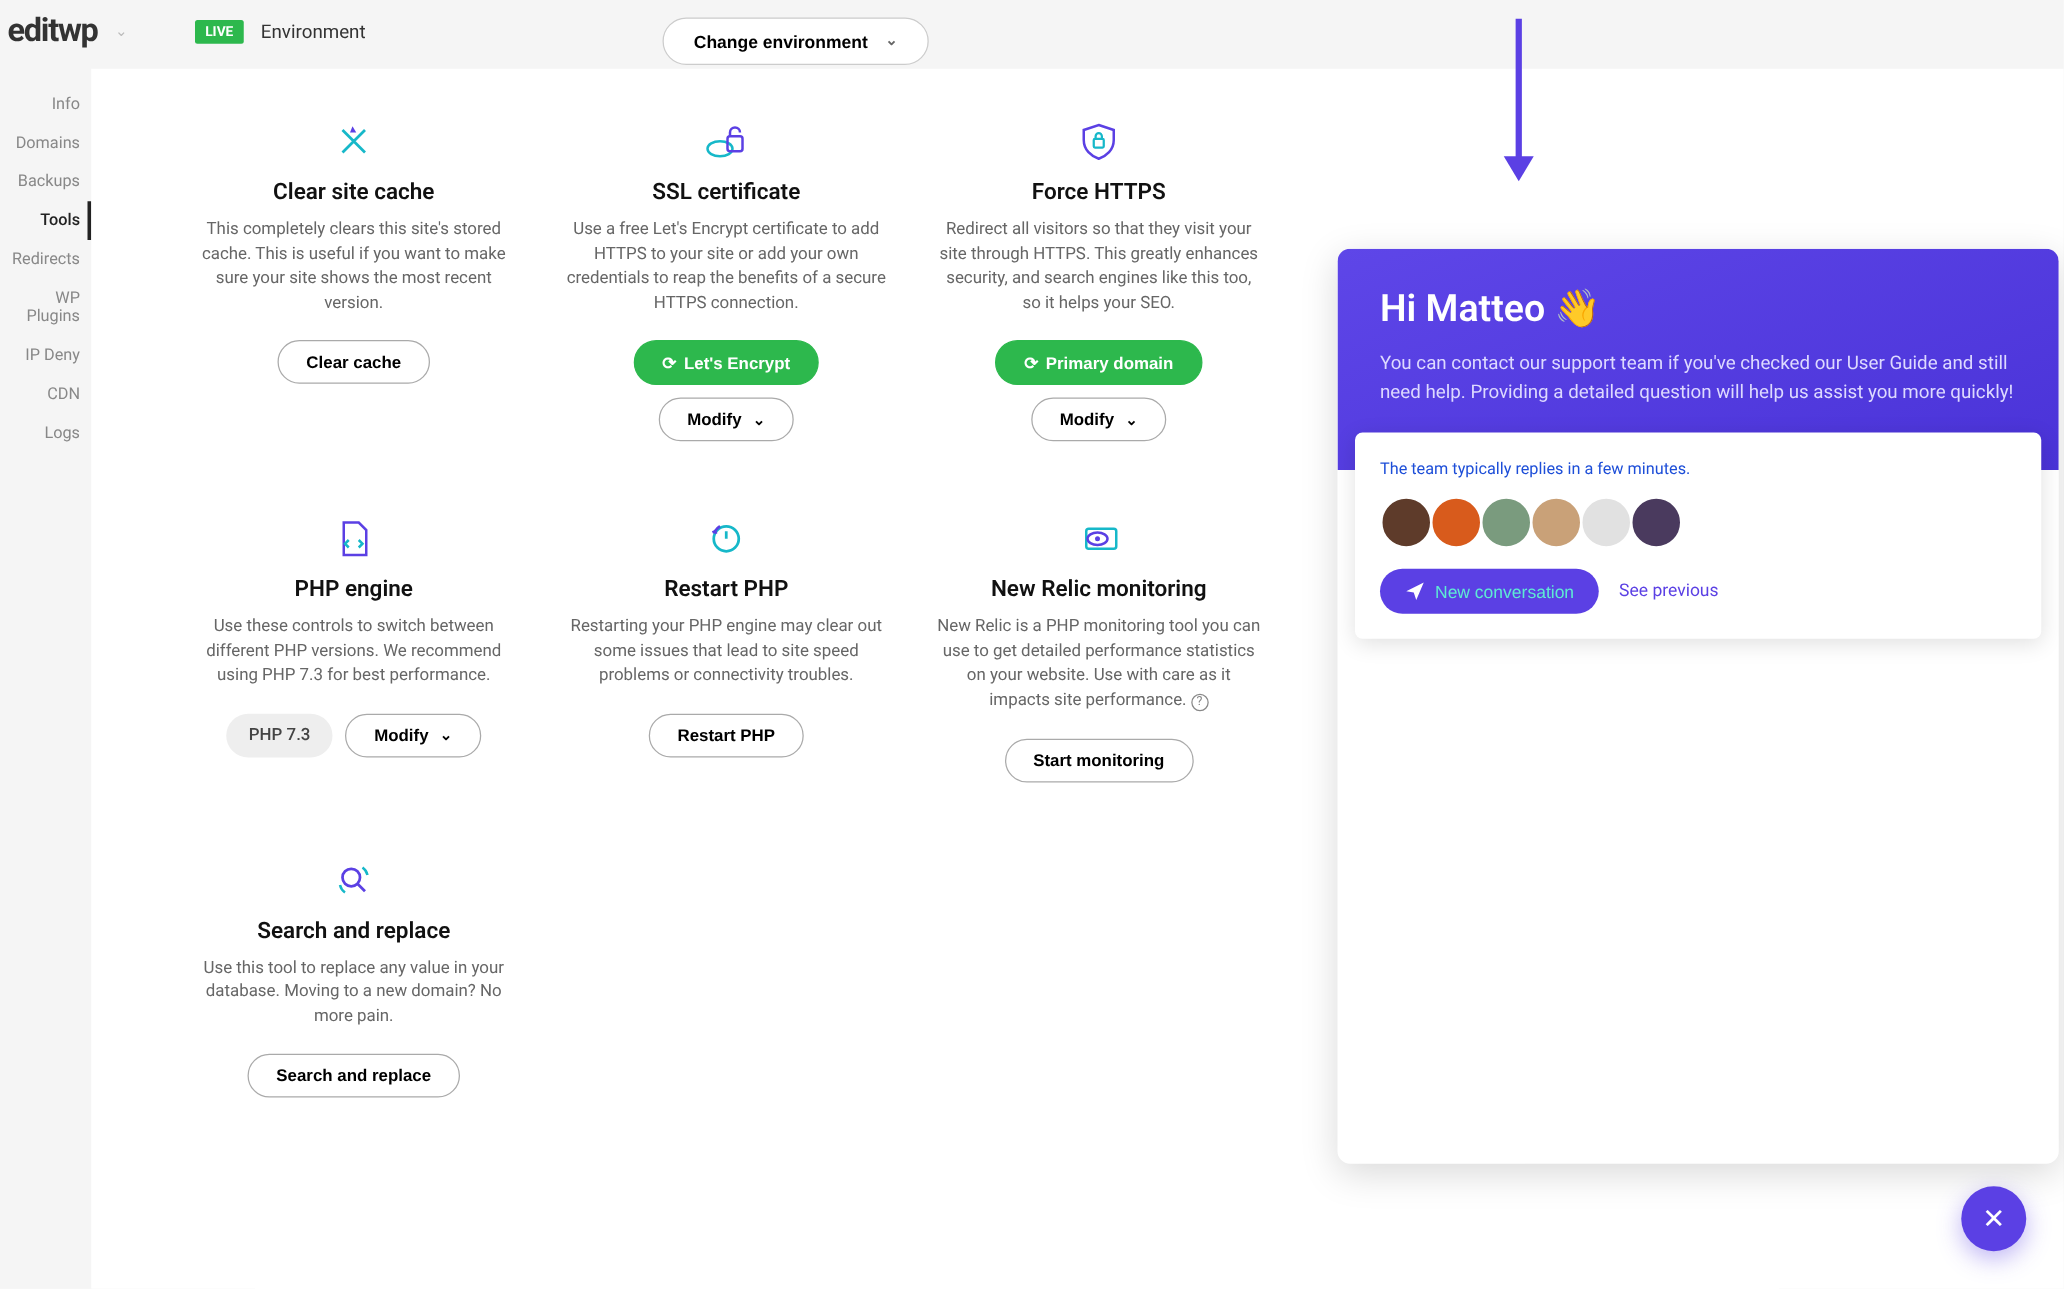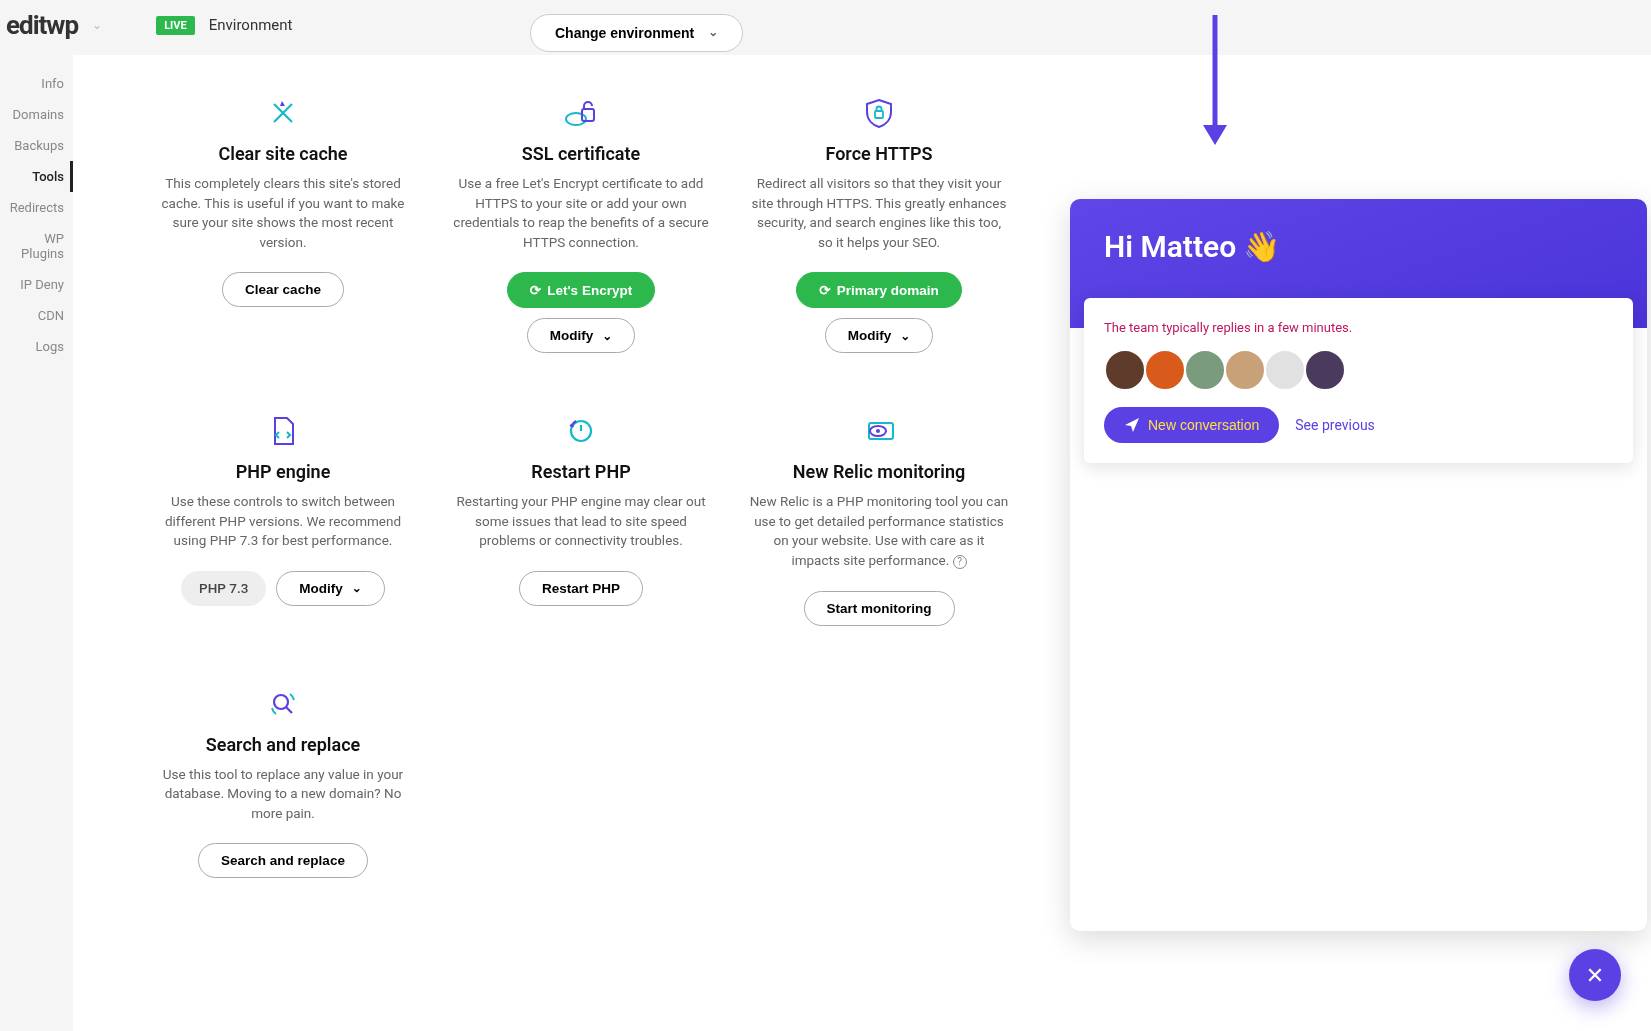--- a/index.html
+++ b/index.html
@@ -179,35 +179,35 @@
   position: relative;
 }
 .chat-card h4 {
   font-size: 16px;
   color: #222;
   font-weight: 600;
   margin-bottom: 2px;
 }
 .chat-card .sub {
   font-size: 13px;
-  color: #be185d;
+  color: #1d4ed8;
   margin-bottom: 14px;
 }
 .avatars { display: flex; gap: 0; margin-bottom: 16px;}
 .avatars .av {
   width: 42px; height: 42px; border-radius: 50%;
   border: 2px solid #fff;
   margin-right: -2px;
 }
 .av1{background:#5e3b2a;} .av2{background:#d85b1c;} .av3{background:#7a9b7e;}
 .av4{background:#c9a178;} .av5{background:#e1e1e1;} .av6{background:#4a3a5e;}
 .chat-actions{ display:flex; gap:16px; align-items:center;}
 .new-conv {
   background: #5b40e4;
-  color: #fde047;
+  color: #5eead4;
   border: none;
   border-radius: 24px;
   padding: 10px 20px;
   font-size: 14px;
   font-weight: 500;
   display: inline-flex;
   align-items: center;
   gap: 8px;
   cursor: pointer;
 }
@@ -383,20 +383,21 @@
 <div class="arrow-annot">
   <svg width="40" height="140" viewBox="0 0 40 140">
     <line x1="20" y1="5" x2="20" y2="120" stroke="#5b40e4" stroke-width="5"></line>
     <path d="M8 115 L20 135 L32 115 Z" fill="#5b40e4"></path>
   </svg>
 </div>
 
 <div class="chat-panel">
   <div class="chat-header">
     <h2>Hi Matteo 👋</h2>
+    <p>You can contact our support team if you've checked our User Guide and still need help. Providing a detailed question will help us assist you more quickly!</p>
   </div>
   <div class="chat-card">
     <div class="sub">The team typically replies in a few minutes.</div>
     <div class="avatars">
       <div class="av av1"></div>
       <div class="av av2"></div>
       <div class="av av3"></div>
       <div class="av av4"></div>
       <div class="av av5"></div>
       <div class="av av6"></div>

